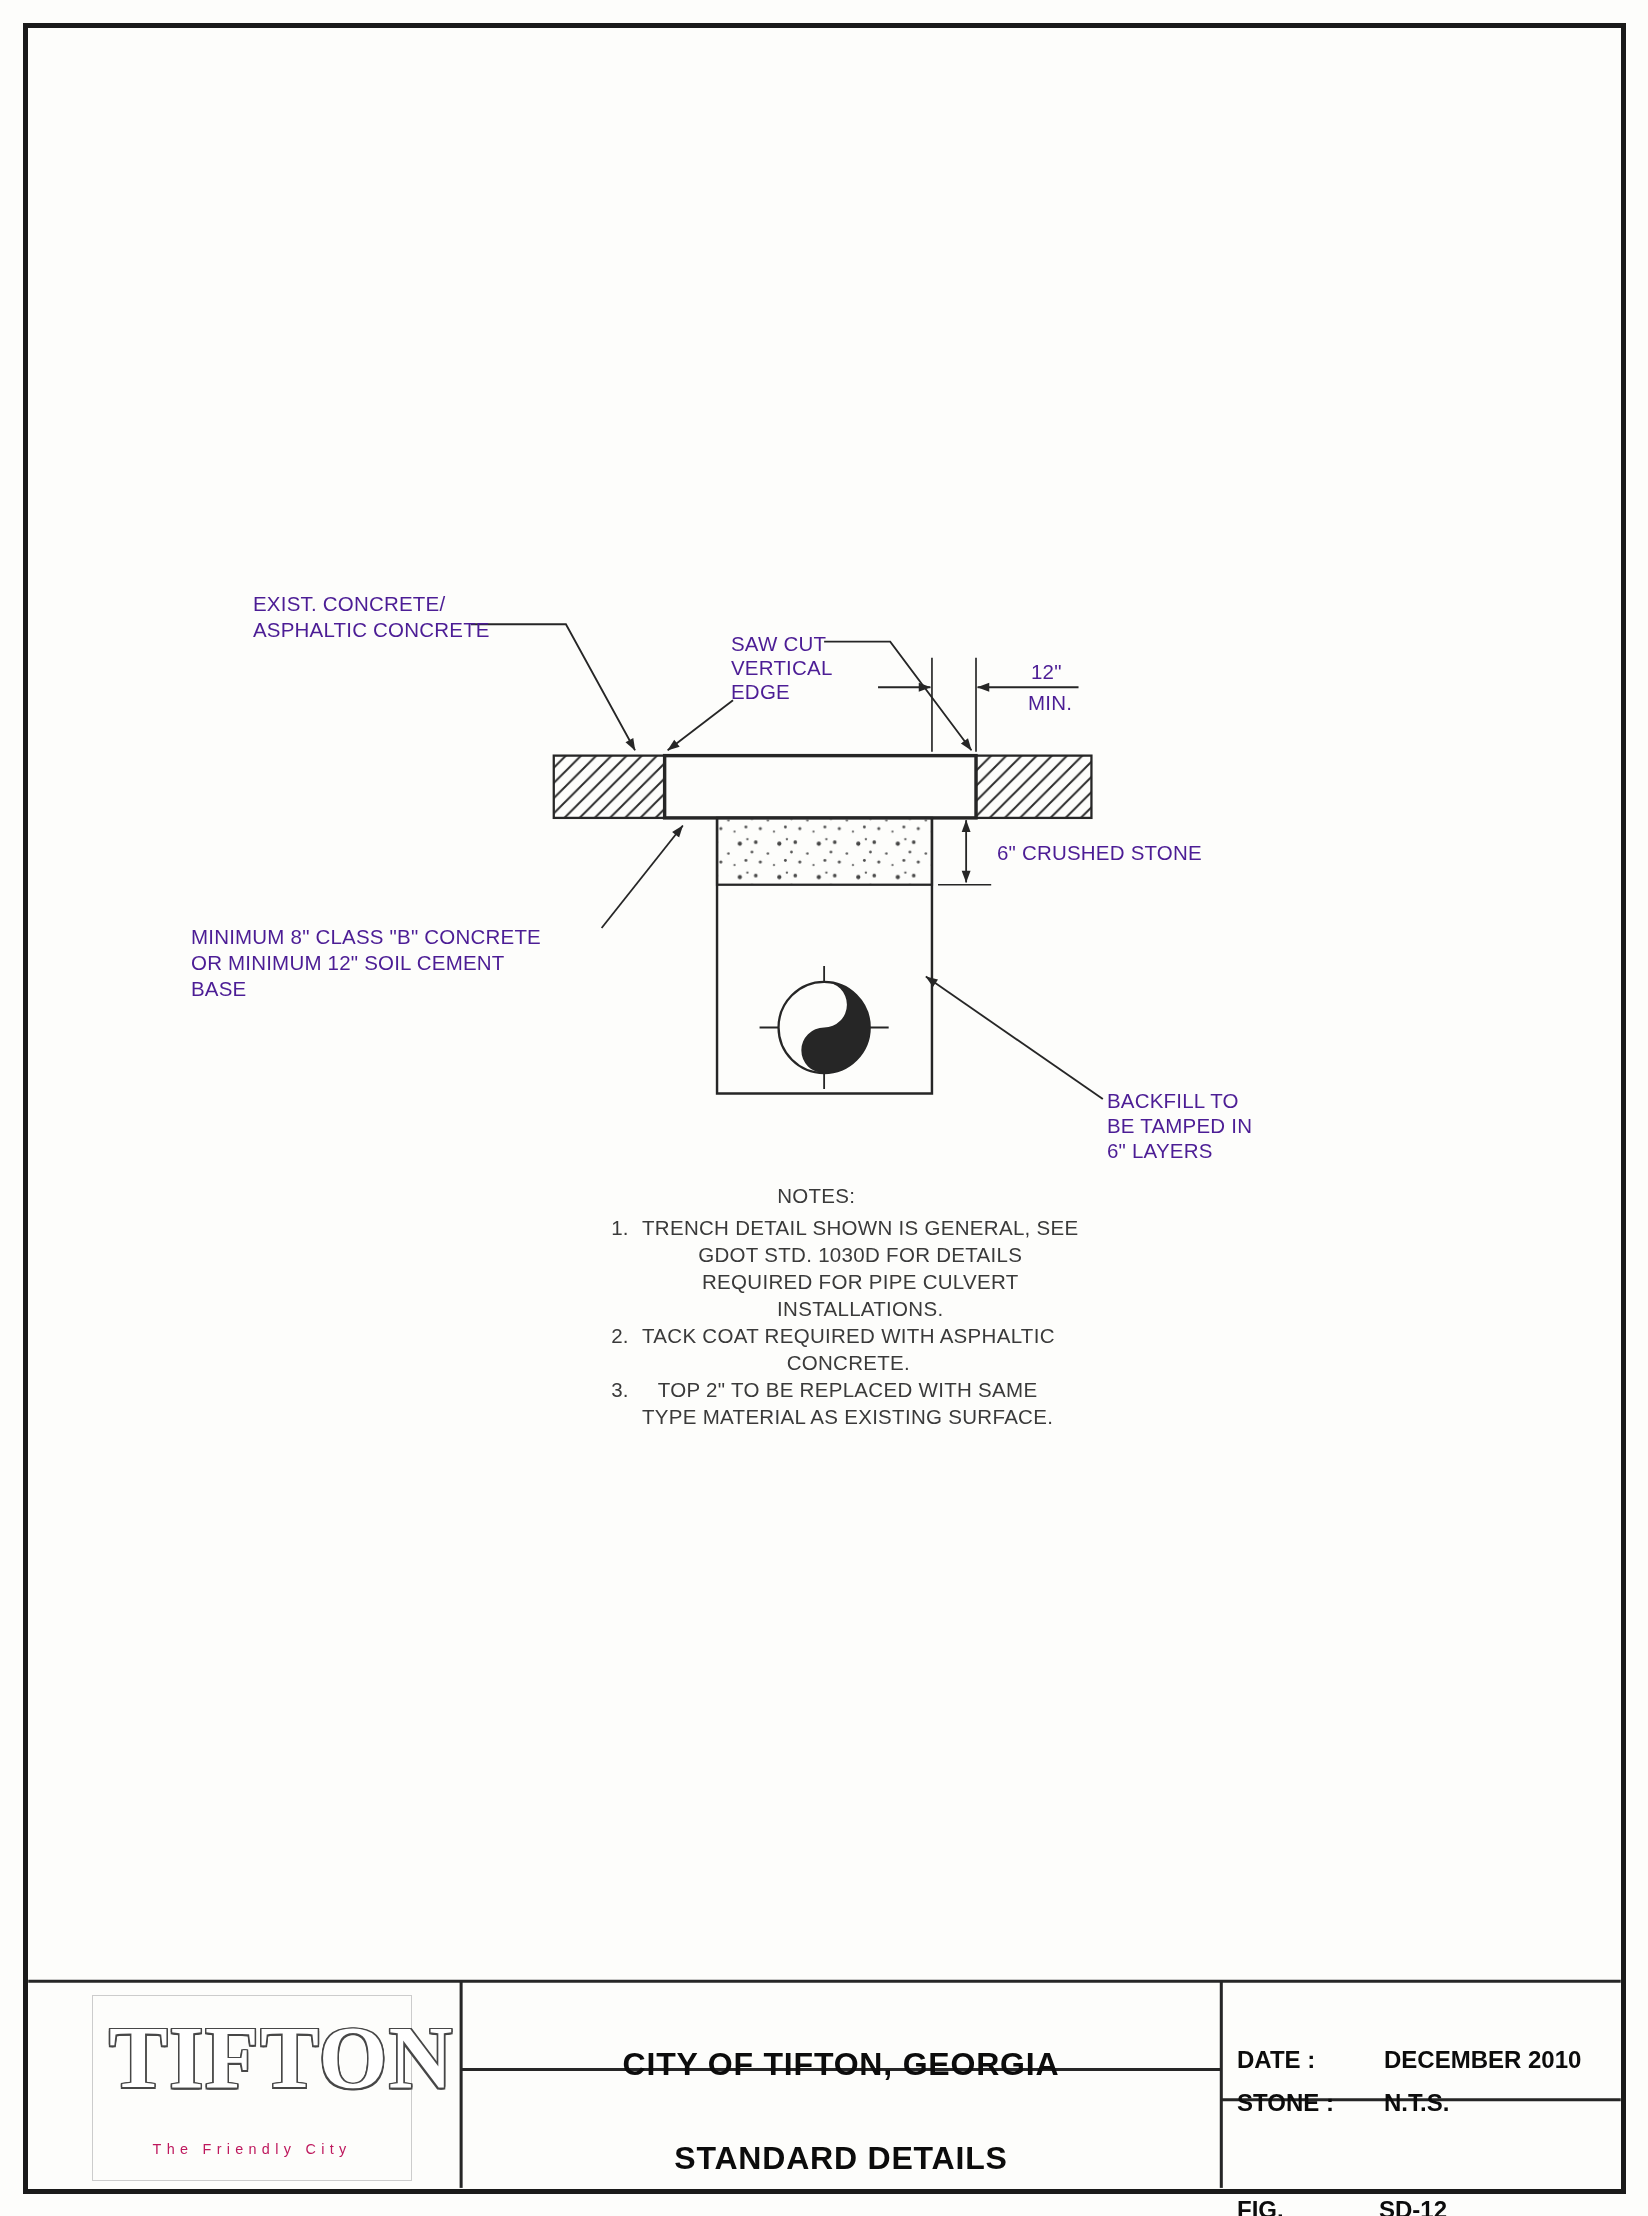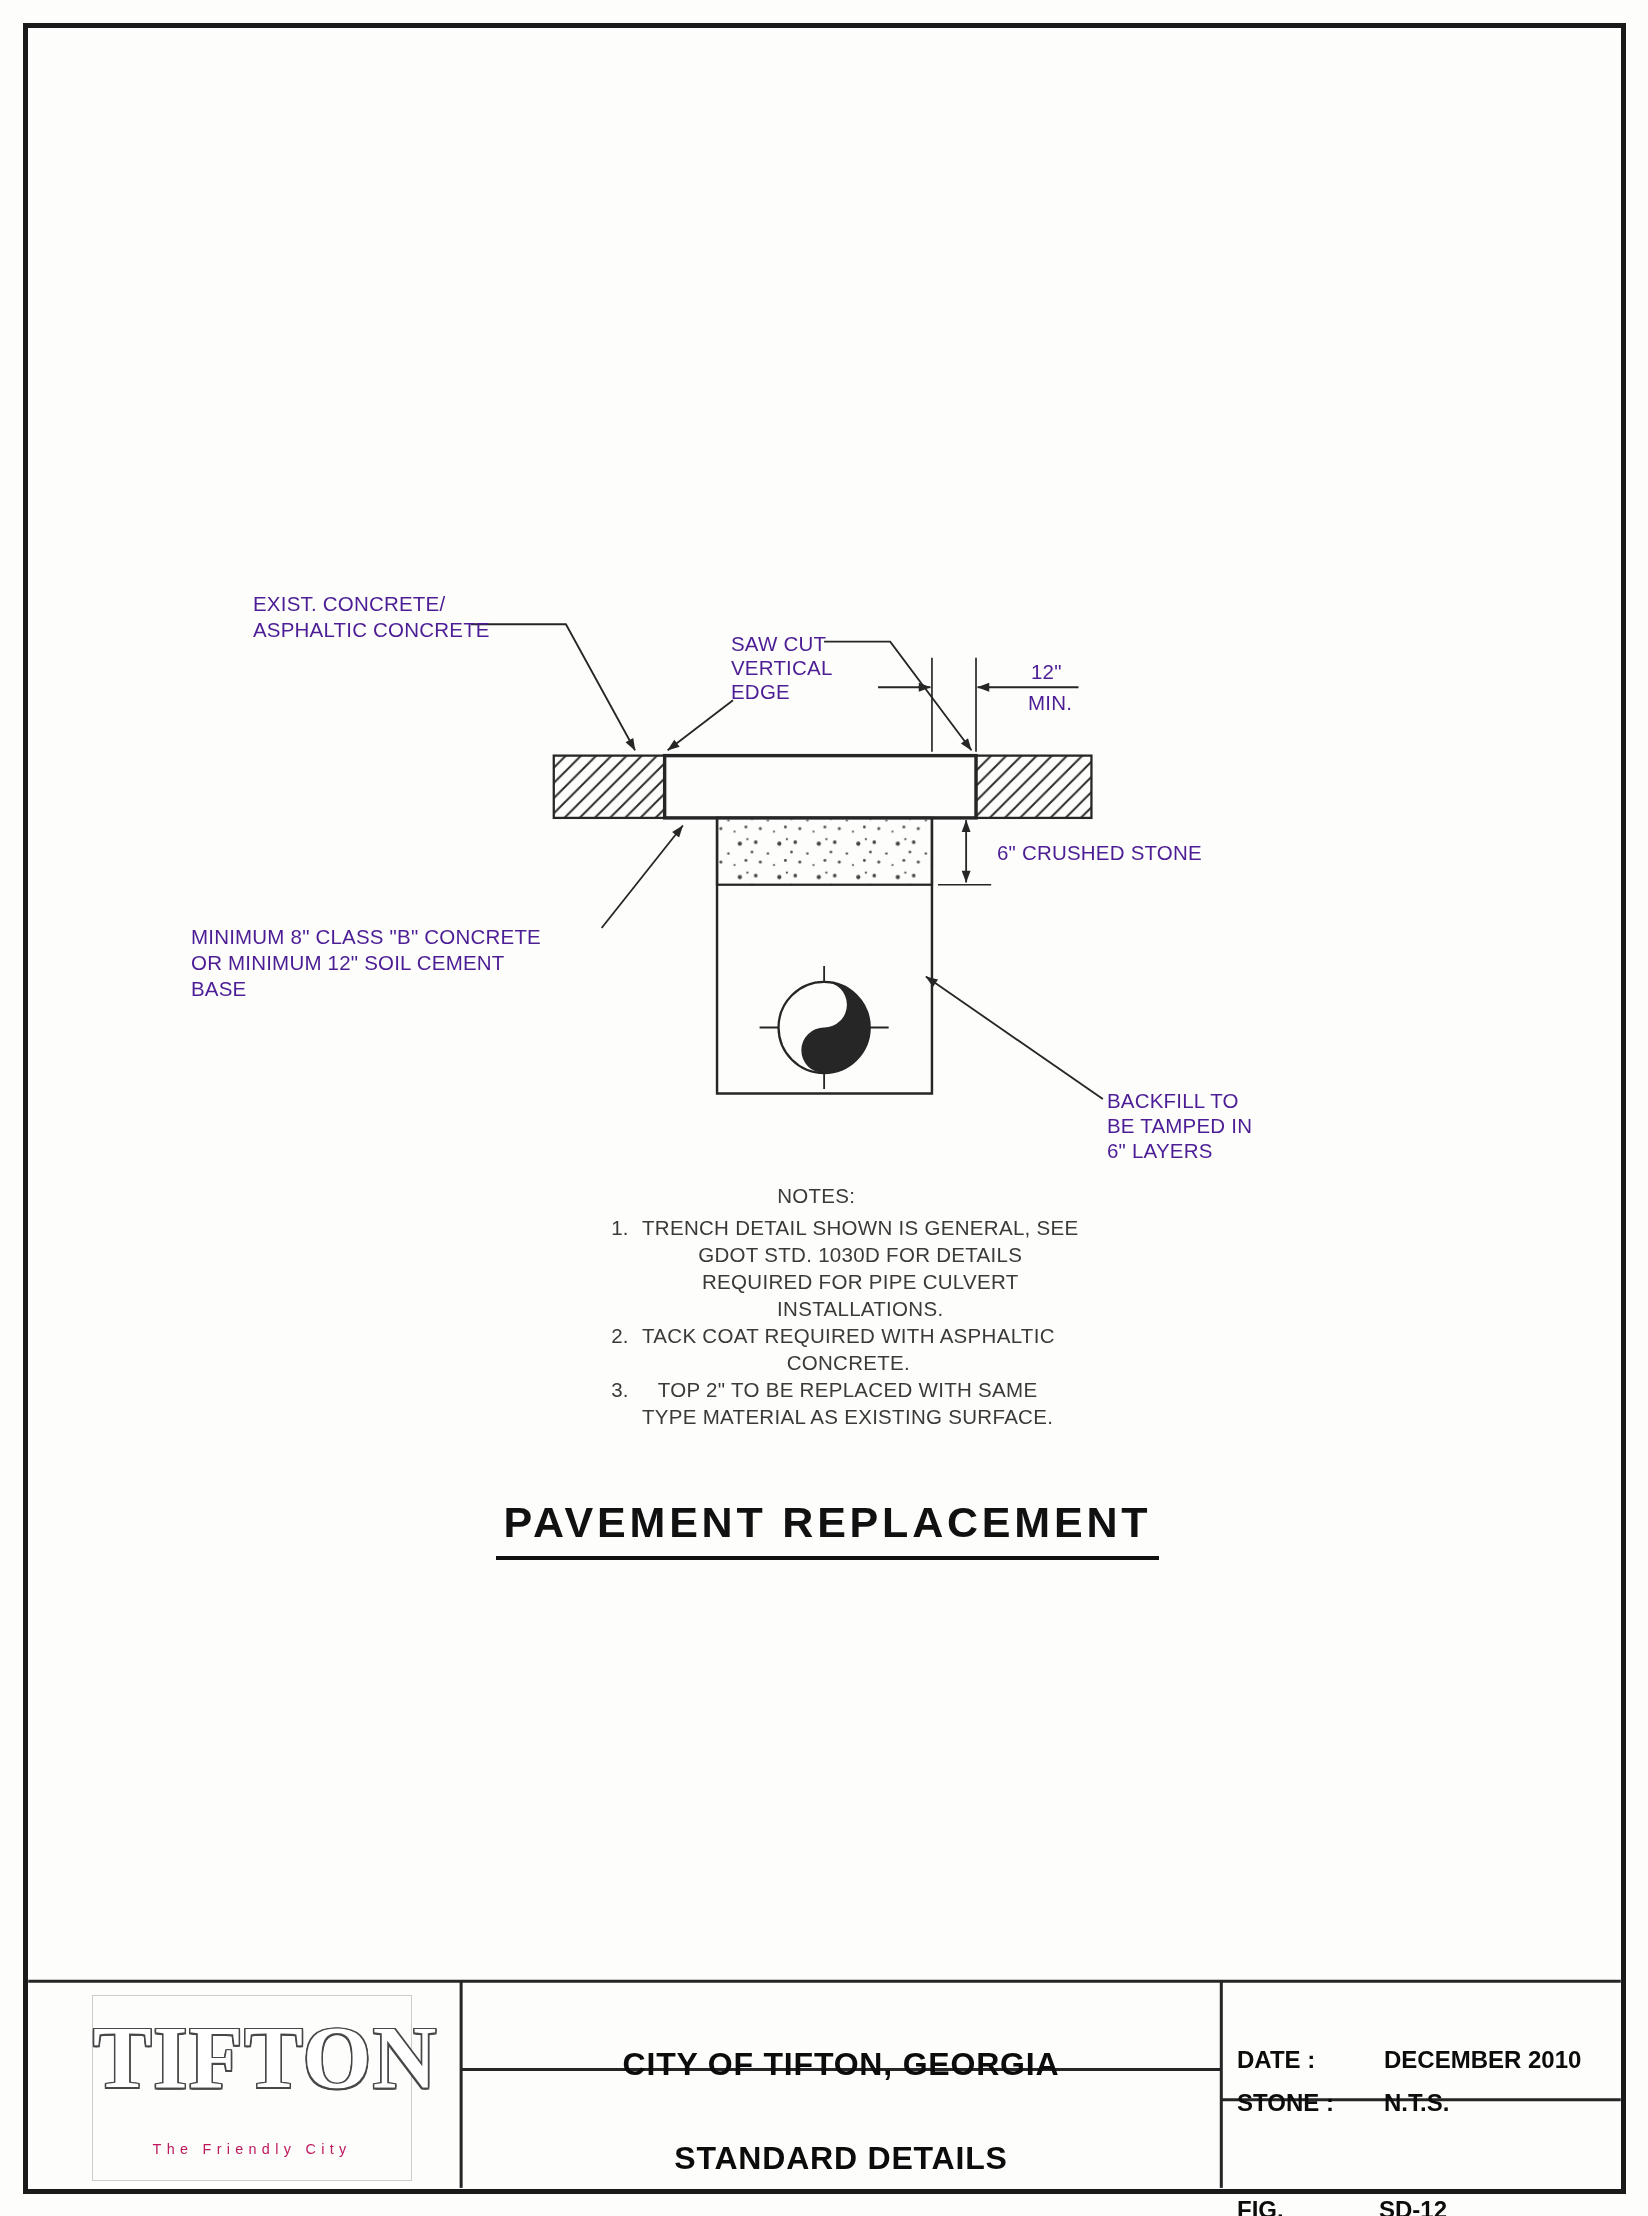--- a/index.html
+++ b/index.html
@@ -46,20 +46,21 @@
     border:1.5px solid #cccccc; text-align:center;
   }
   .logo-name {
     margin-top:13.7px; font-family:"Liberation Serif", serif; font-weight:bold;
     font-size:88px; line-height:96px; letter-spacing:1.5px; color:#ffffff;
     text-shadow:
       -1.5px -1.5px 0 #474747, 1.5px -1.5px 0 #474747,
       -1.5px  1.5px 0 #474747, 1.5px  1.5px 0 #474747,
       -1.5px  0   0 #474747, 1.5px  0   0 #474747,
        0   -1.5px 0 #474747, 0    1.5px 0 #474747;
+    margin-left: 16px;
   }
   .logo-tag { margin-top:35px; font-size:14.4px; letter-spacing:5.3px; color:#be185d; white-space:nowrap; }
 </style>
 </head>
 <body>
 
 <div class="page">
 
   <svg class="linework" viewBox="0 0 2171 2918" xmlns="http://www.w3.org/2000/svg">
     <defs>
@@ -171,23 +172,20 @@
 
     <div class="note-item">
       <div class="note-num">3.</div>
       <div class="note-lines">
         <div class="note-line">TOP 2" TO BE REPLACED WITH SAME</div>
         <div class="note-line">TYPE MATERIAL AS EXISTING SURFACE.</div>
       </div>
     </div>
   </div>
 
-  <div class="title-wrap">
-    <span class="main-title">PAVEMENT REPLACEMENT</span>
-  </div>
 
   <div class="logo-box">
     <div class="logo-name">TIFTON</div>
     <div class="logo-tag">The Friendly City</div>
   </div>
 
   <div class="tb tb-center tb-org">CITY OF TIFTON, GEORGIA</div>
   <div class="tb tb-center tb-sheet1">STANDARD DETAILS</div>
 
   <div class="tb tb-small" style="left:1237px; top:2002px;">DATE :</div>

